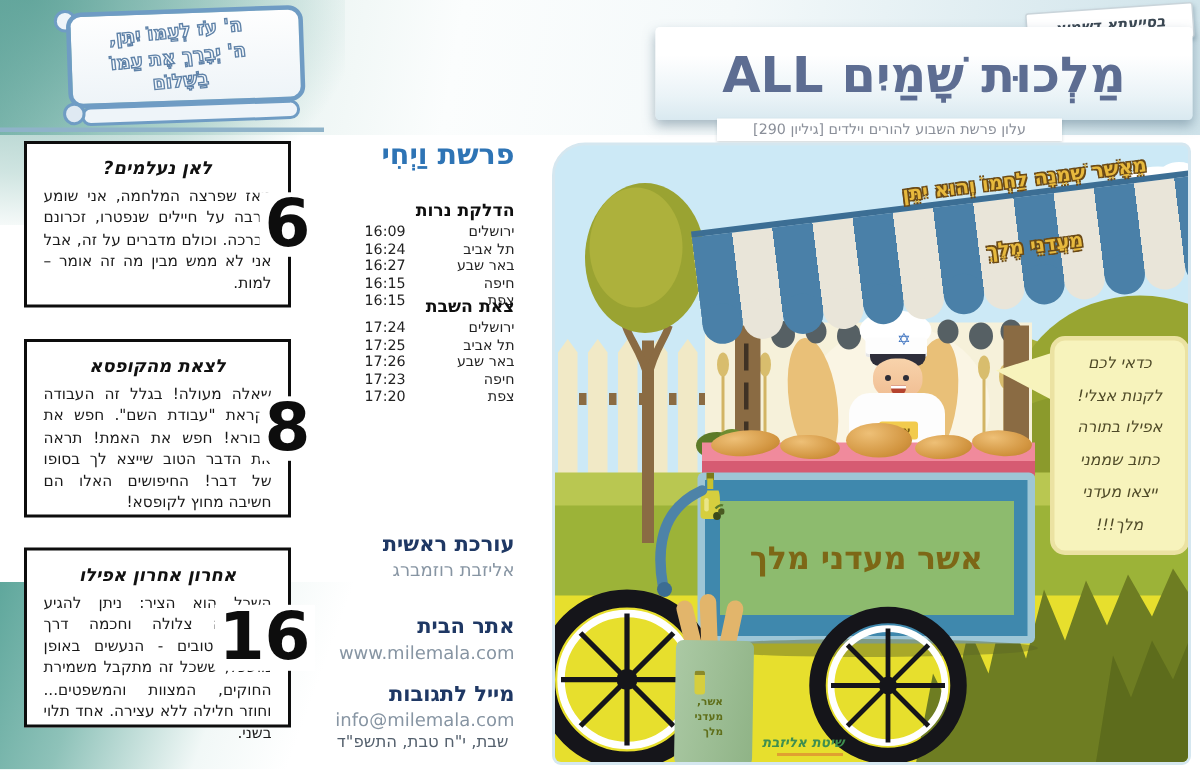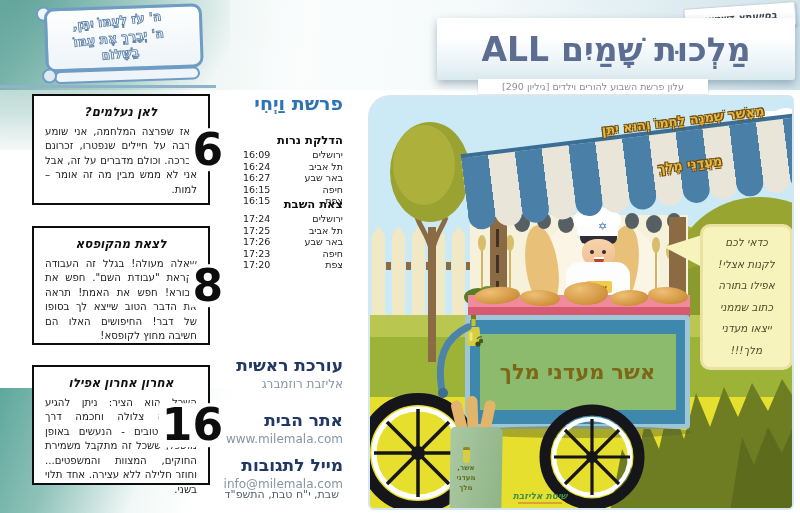--- a/index.html
+++ b/index.html
@@ -36,38 +36,38 @@
     direction:rtl;font-weight:bold;font-size:12.5px;line-height:1.32;color:#f4f8fb;
     -webkit-text-stroke:0.9px #5f82a8;}
   .scroll-bar{position:absolute;left:20px;bottom:4px;width:146px;height:13px;background:#eef4f9;
     border:2.5px solid #6f9cc4;border-radius:8px;box-sizing:border-box;}
   .scroll-knob{position:absolute;left:8px;bottom:5px;width:11px;height:11px;background:#dfe9f2;
     border:2.5px solid #6f9cc4;border-radius:50%;}
   .scroll-curl{position:absolute;left:4px;top:0;width:11px;height:11px;background:#eef4f9;
     border:2.5px solid #6f9cc4;border-radius:50%;}
 
   
-  .qbox{position:absolute;left:32px;width:178px;background:#fff;border:2.5px solid #0d0d0d;
+  .qbox{position:absolute;left:16px;width:178px;background:#fff;border:2.5px solid #0d0d0d;
     box-sizing:border-box;direction:rtl;}
   .qbox1{top:94px;height:111px}.qbox2{top:226px;height:119px}.qbox3{top:365px;height:120px}
   .qtitle{margin-top:9px;text-align:center;font-style:italic;font-weight:bold;font-size:12px;color:#111;}
   .qbody{margin:6px 11px 0;font-size:10.2px;line-height:1.42;text-align:justify;color:#1a1a1a;}
   .qnum{position:absolute;right:-18px;top:50%;transform:translateY(-50%);background:#fff;
     padding:2px 3px;font-size:44px;font-weight:bold;color:#0d0d0d;line-height:.9;}
 
   
   .midcol{position:absolute;left:222px;top:92px;width:121px;height:420px;direction:rtl;text-align:right;}
   .parsha{position:absolute;top:0;right:0;font-size:19px;font-weight:bold;color:#2e74b5;}
   .tblock{position:absolute;right:0;width:100px;}
   .times1{top:41px}.times2{top:105px}
   .thead{font-size:11.5px;font-weight:bold;color:#0f0f0f;margin-bottom:2px;}
   .trow{display:flex;justify-content:space-between;font-size:9.5px;color:#222;line-height:11.5px;}
   .iblock{position:absolute;right:0;width:121px;}
   .editor{top:263px}.website{top:318px}.email{top:363px}
-  .ihead{font-size:17px;font-weight:bold;color:#1f3864;}
+  .ihead{font-size:14px;font-weight:bold;color:#1f3864;}
   .ival{font-size:12px;color:#8795a3;margin-top:2px;}
   .link{}
   .dateline{position:absolute;top:396px;right:4px;font-size:11px;color:#55616e;}
 
   
   .illus{position:absolute;left:368px;top:95px;width:426px;height:415px;box-sizing:border-box;
     border:2px solid #d5e7f0;border-radius:22px 6px 6px 6px;overflow:hidden;background:#cce9f6;}
   .illus svg{position:absolute;left:0;top:0;}
   .layer{position:absolute;}
 
@@ -119,25 +119,25 @@
   .sign-text{font-size:21px;font-weight:bold;color:#7d6716;}
 
   .fg{z-index:7;pointer-events:none;}
 
   .bag{position:absolute;left:80px;top:330px;width:52px;height:85px;z-index:8;transform:rotate(1deg);
     background:linear-gradient(100deg,#abc9a4,#8fb386);border-radius:5px 5px 7px 7px;}
   .bag-bread{position:absolute;background:#e2b56b;border-radius:7px;z-index:7;}
   .bb1{left:84px;top:303px;width:11px;height:36px;transform:rotate(-14deg)}
   .bb2{left:97px;top:299px;width:11px;height:40px;transform:rotate(-2deg)}
   .bb3{left:112px;top:303px;width:11px;height:36px;transform:rotate(12deg)}
-  .bag-label{position:absolute;left:80px;top:350px;width:32px;z-index:9;text-align:center;direction:rtl;}
+  .bag-label{position:absolute;left:80px;top:350px;width:32px;z-index:9;text-align:right;direction:rtl;}
   .bag-bottle{width:7px;height:13px;margin:0 auto;background:#d6ce3e;border-top:3px solid #8a8a2a;border-radius:2px;}
   .bag-t{font-size:7px;font-weight:bold;color:#5f6f1a;line-height:10px;}
 
-  .logo{position:absolute;left:138px;top:394px;width:64px;z-index:9;text-align:center;direction:rtl;}
+  .logo{position:absolute;left:138px;top:394px;width:64px;z-index:9;text-align:left;direction:rtl;}
   .logo-text{font-size:9px;font-weight:bold;font-style:italic;color:#3f8f4f;}
   .logo-bar{width:44px;height:2px;background:#e0a030;margin:1px auto 0;}
 
   .bubble{position:absolute;left:330px;top:127px;width:93px;height:146px;z-index:10;box-sizing:border-box;
     background:#f7f3bc;border:3px solid #ebe2a2;border-radius:10px;direction:rtl;text-align:center;padding-top:5px;}
   .bub-line{display:block;font-size:10.5px;font-style:italic;color:#4f4a28;line-height:21.5px;}
   .bubble-tail{position:absolute;left:294px;top:138px;width:0;height:0;z-index:10;
     border-top:12px solid transparent;border-bottom:20px solid transparent;border-right:38px solid #f7f3bc;}
 </style>
 </head>

